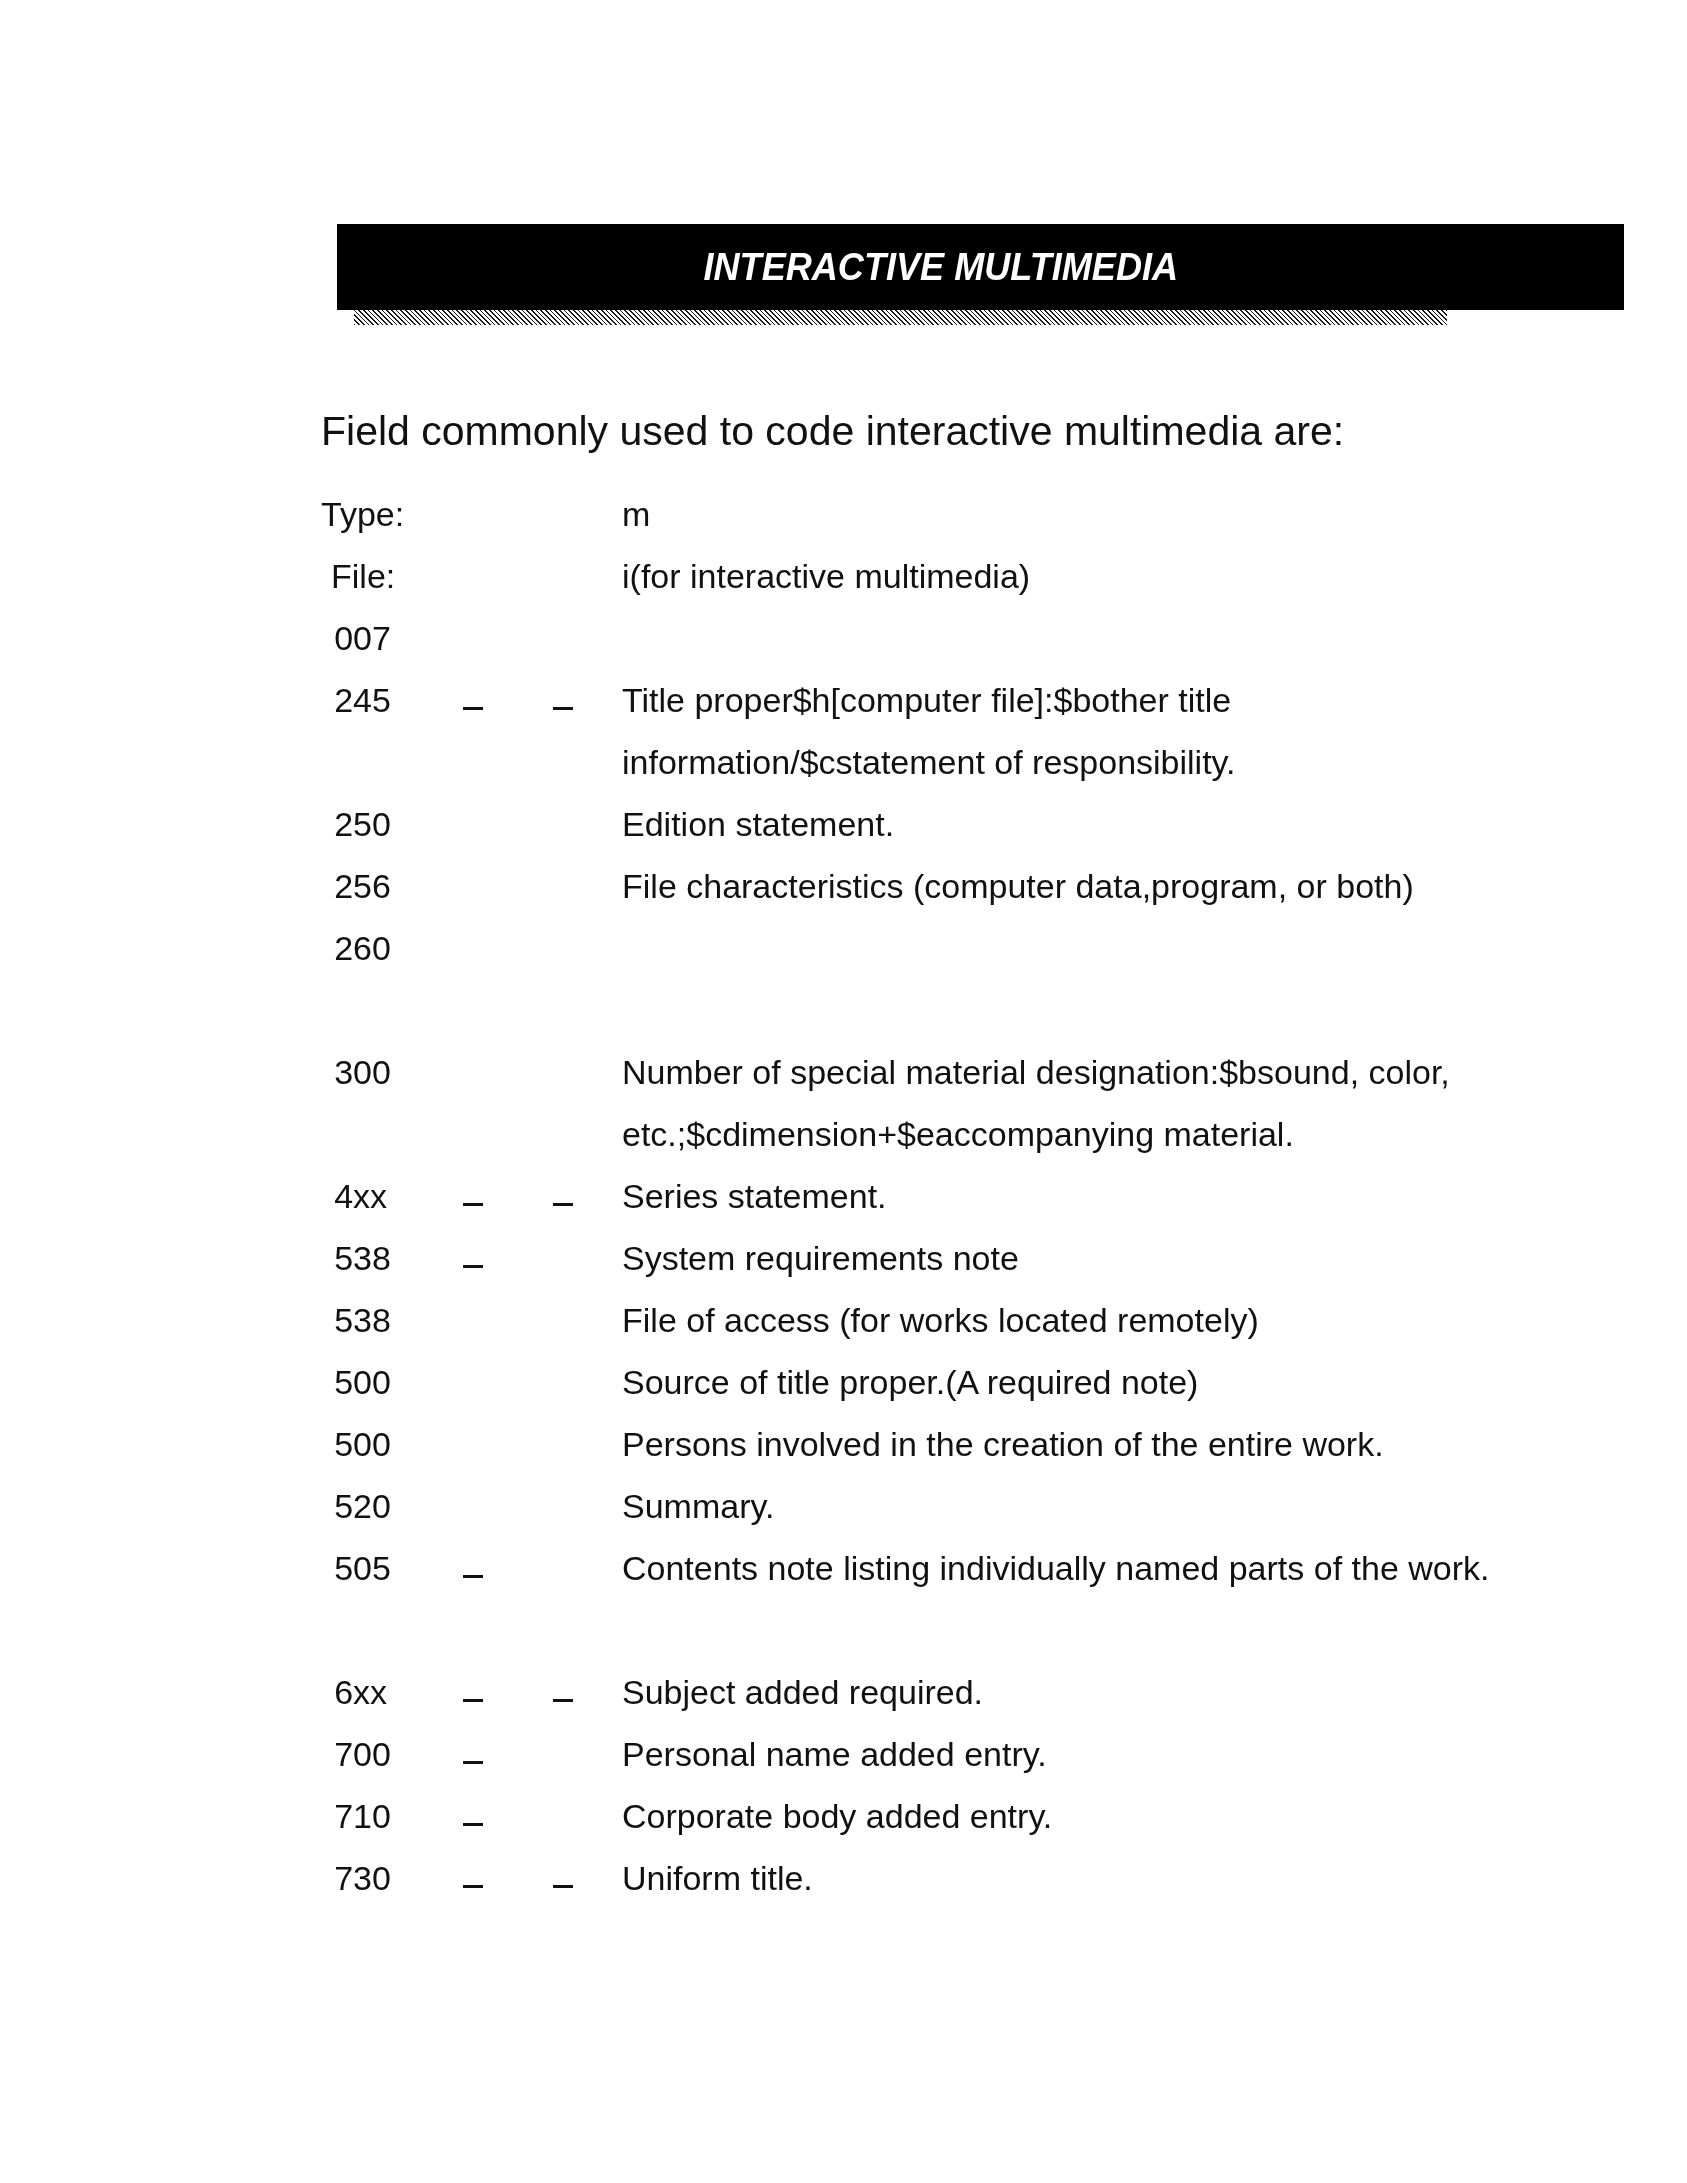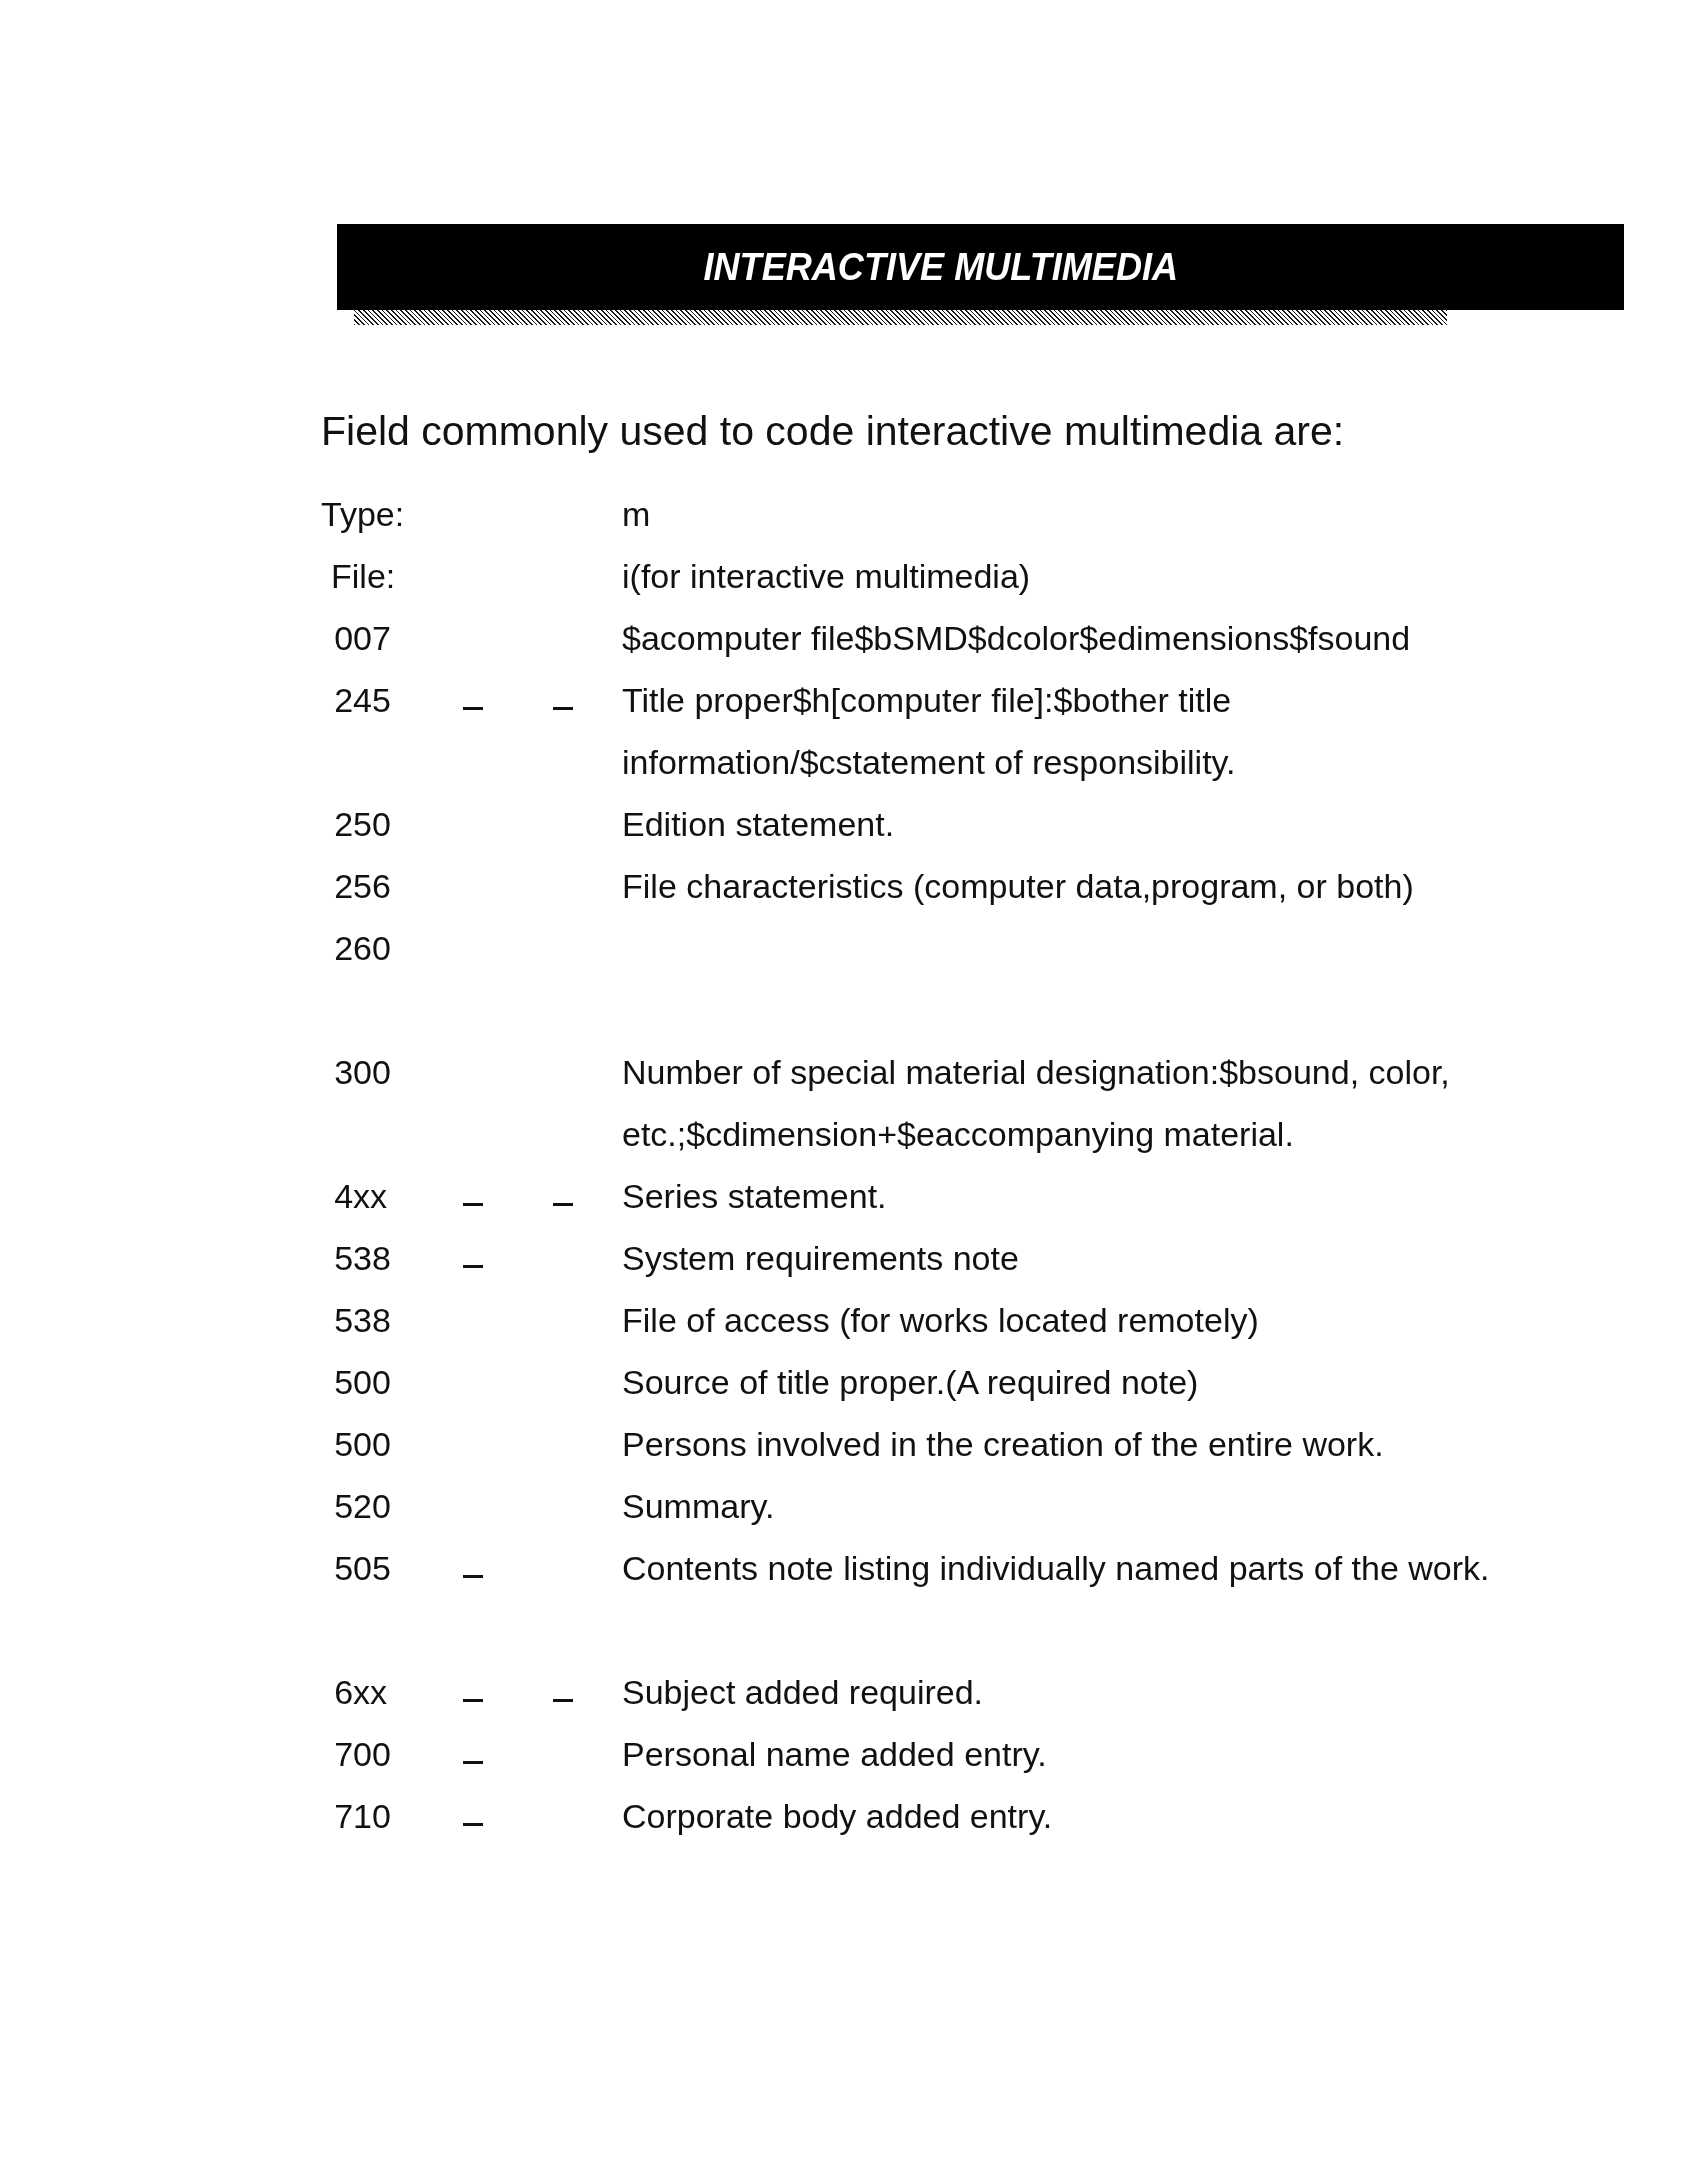--- a/index.html
+++ b/index.html
@@ -61,21 +61,20 @@
   <div class="row">
     <span class="tag type">Type:</span>
     <span class="desc">m</span>
   </div>
   <div class="row">
     <span class="tag file">File:</span>
     <span class="desc">i(for interactive multimedia)</span>
   </div>
   <div class="row">
     <span class="tag">007</span>
-    <span class="desc">$acomputer file$bSMD$dcolor$edimensions$fsound</span>
   </div>
   <div class="row wrap">
     <span class="tag">245</span>
     <span class="ind i1"></span>
     <span class="ind i2"></span>
     <span class="desc">Title proper$h[computer file]:$bother title information/$cstatement of responsibility.</span>
   </div>
   <div class="row">
     <span class="tag">250</span>
     <span class="desc">Edition statement.</span>
@@ -132,14 +131,20 @@
   <div class="row">
     <span class="tag">700</span>
     <span class="ind i1"></span>
     <span class="desc">Personal name added entry.</span>
   </div>
   <div class="row">
     <span class="tag">710</span>
     <span class="ind i1"></span>
     <span class="desc">Corporate body added entry.</span>
   </div>
+  <div class="row">
+    <span class="tag">730</span>
+    <span class="ind i1"></span>
+    <span class="ind i2"></span>
+    <span class="desc">Uniform title.</span>
+  </div>
 </div>
 
 
 </body></html>

